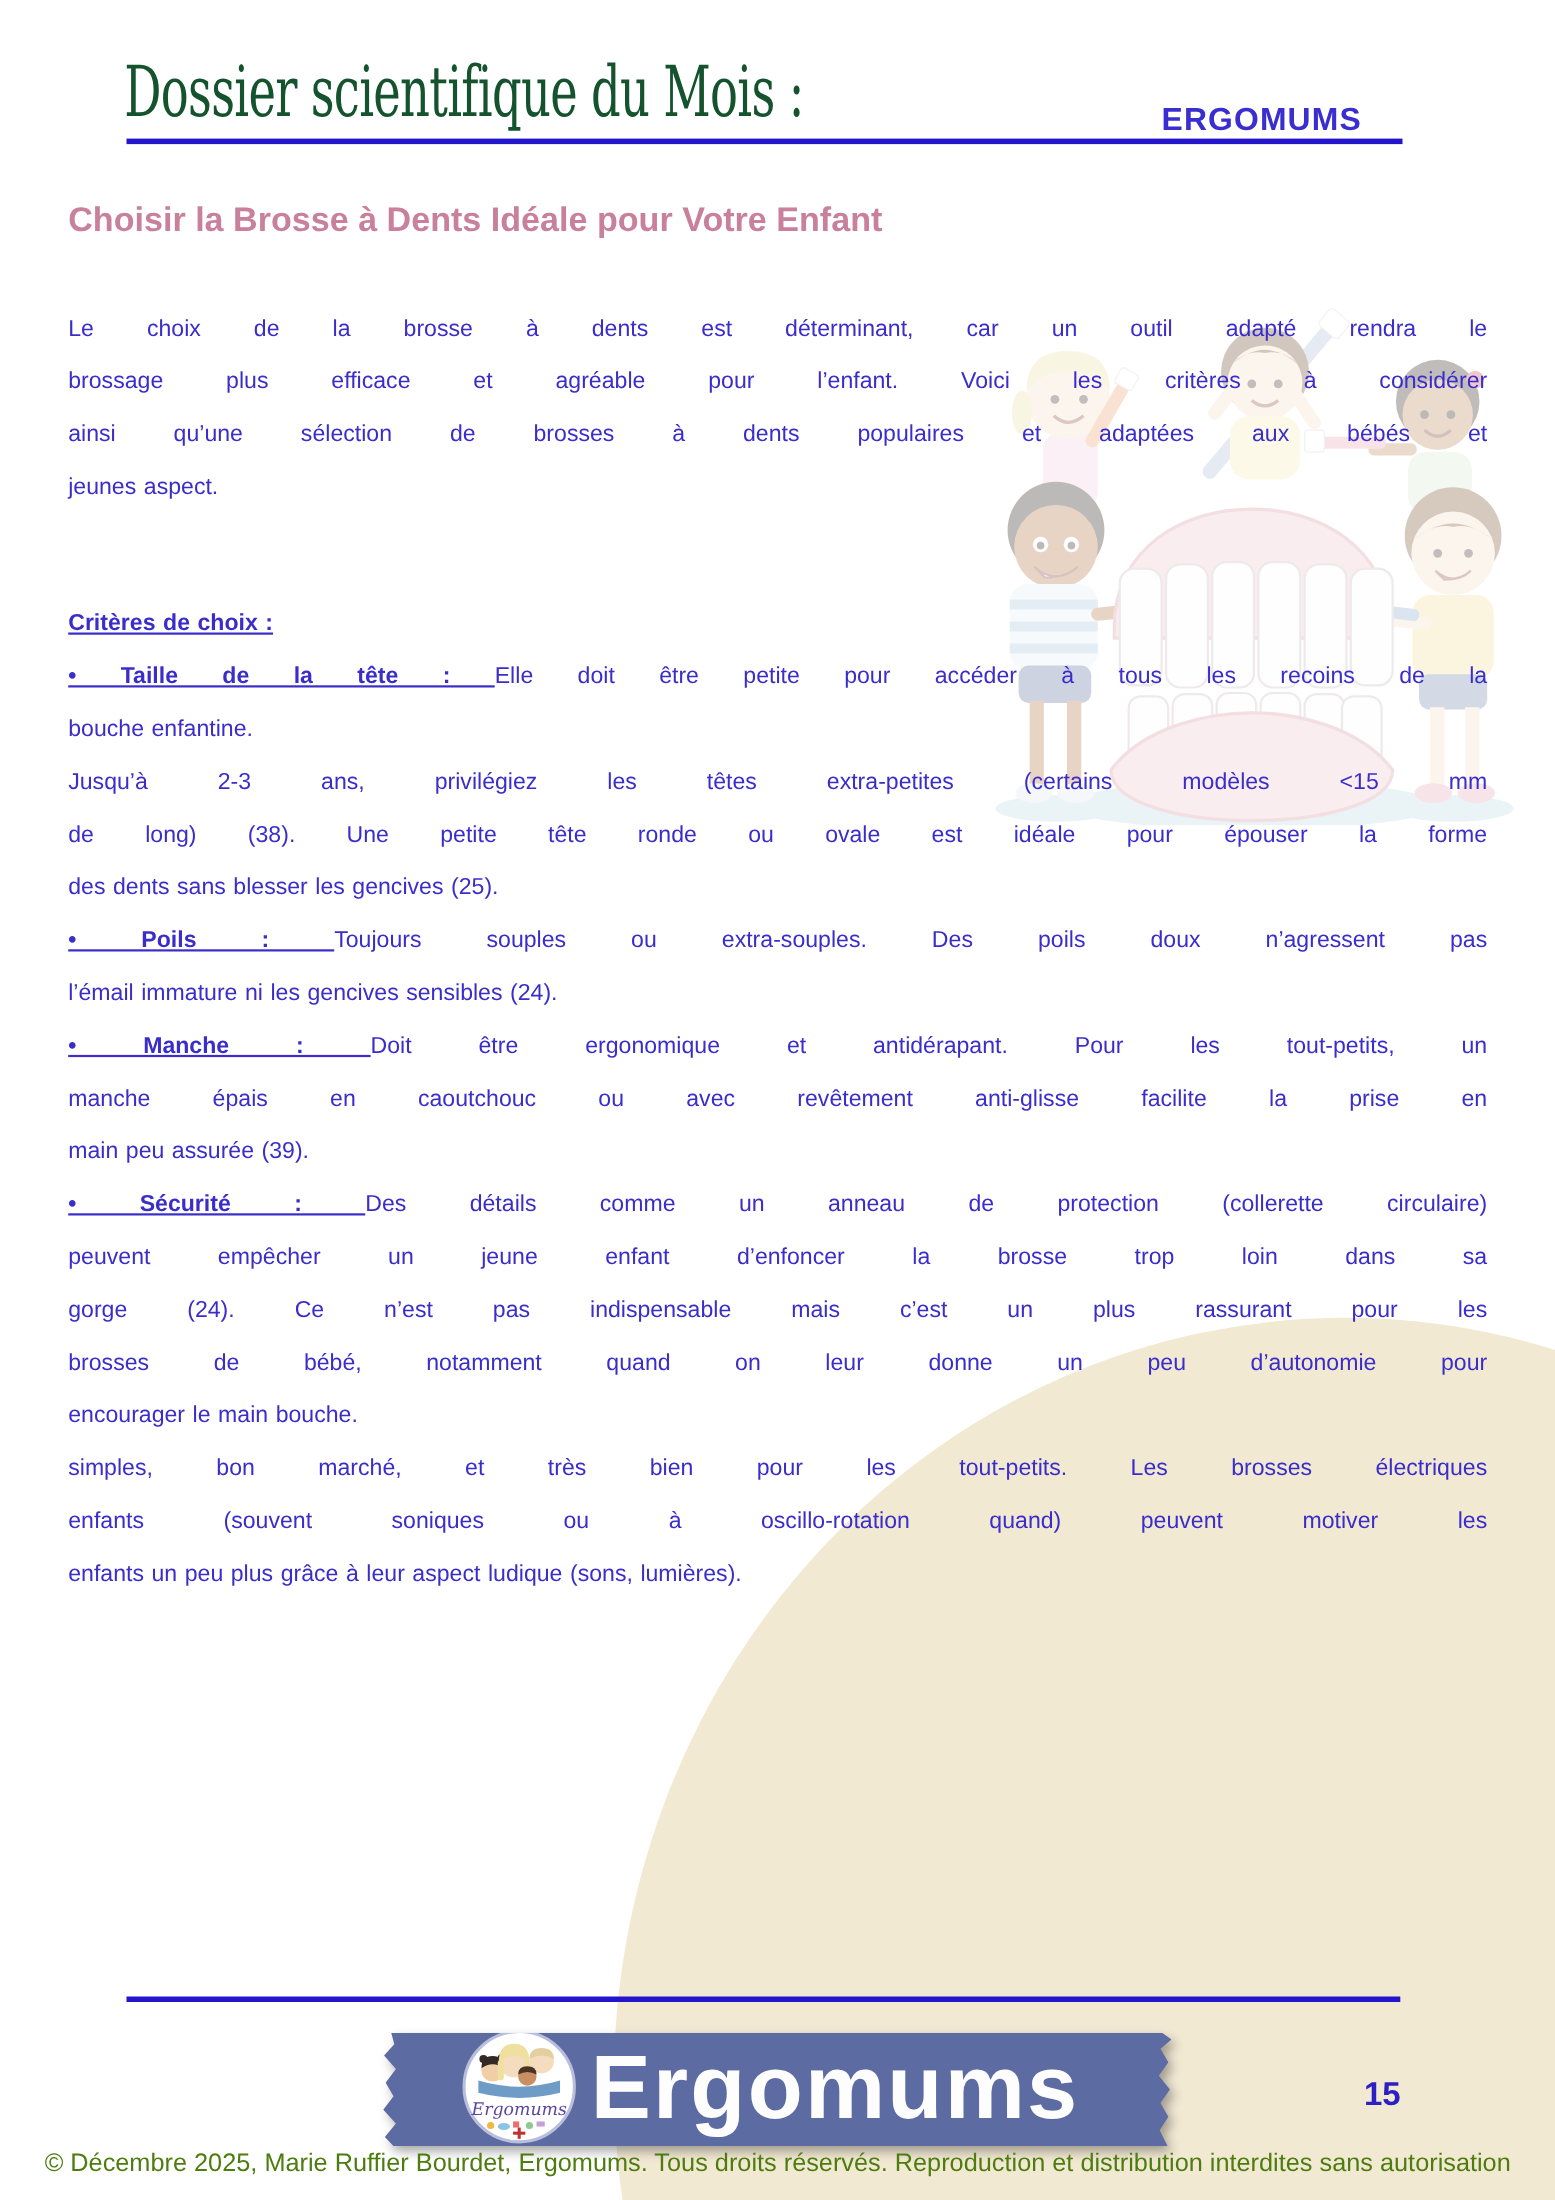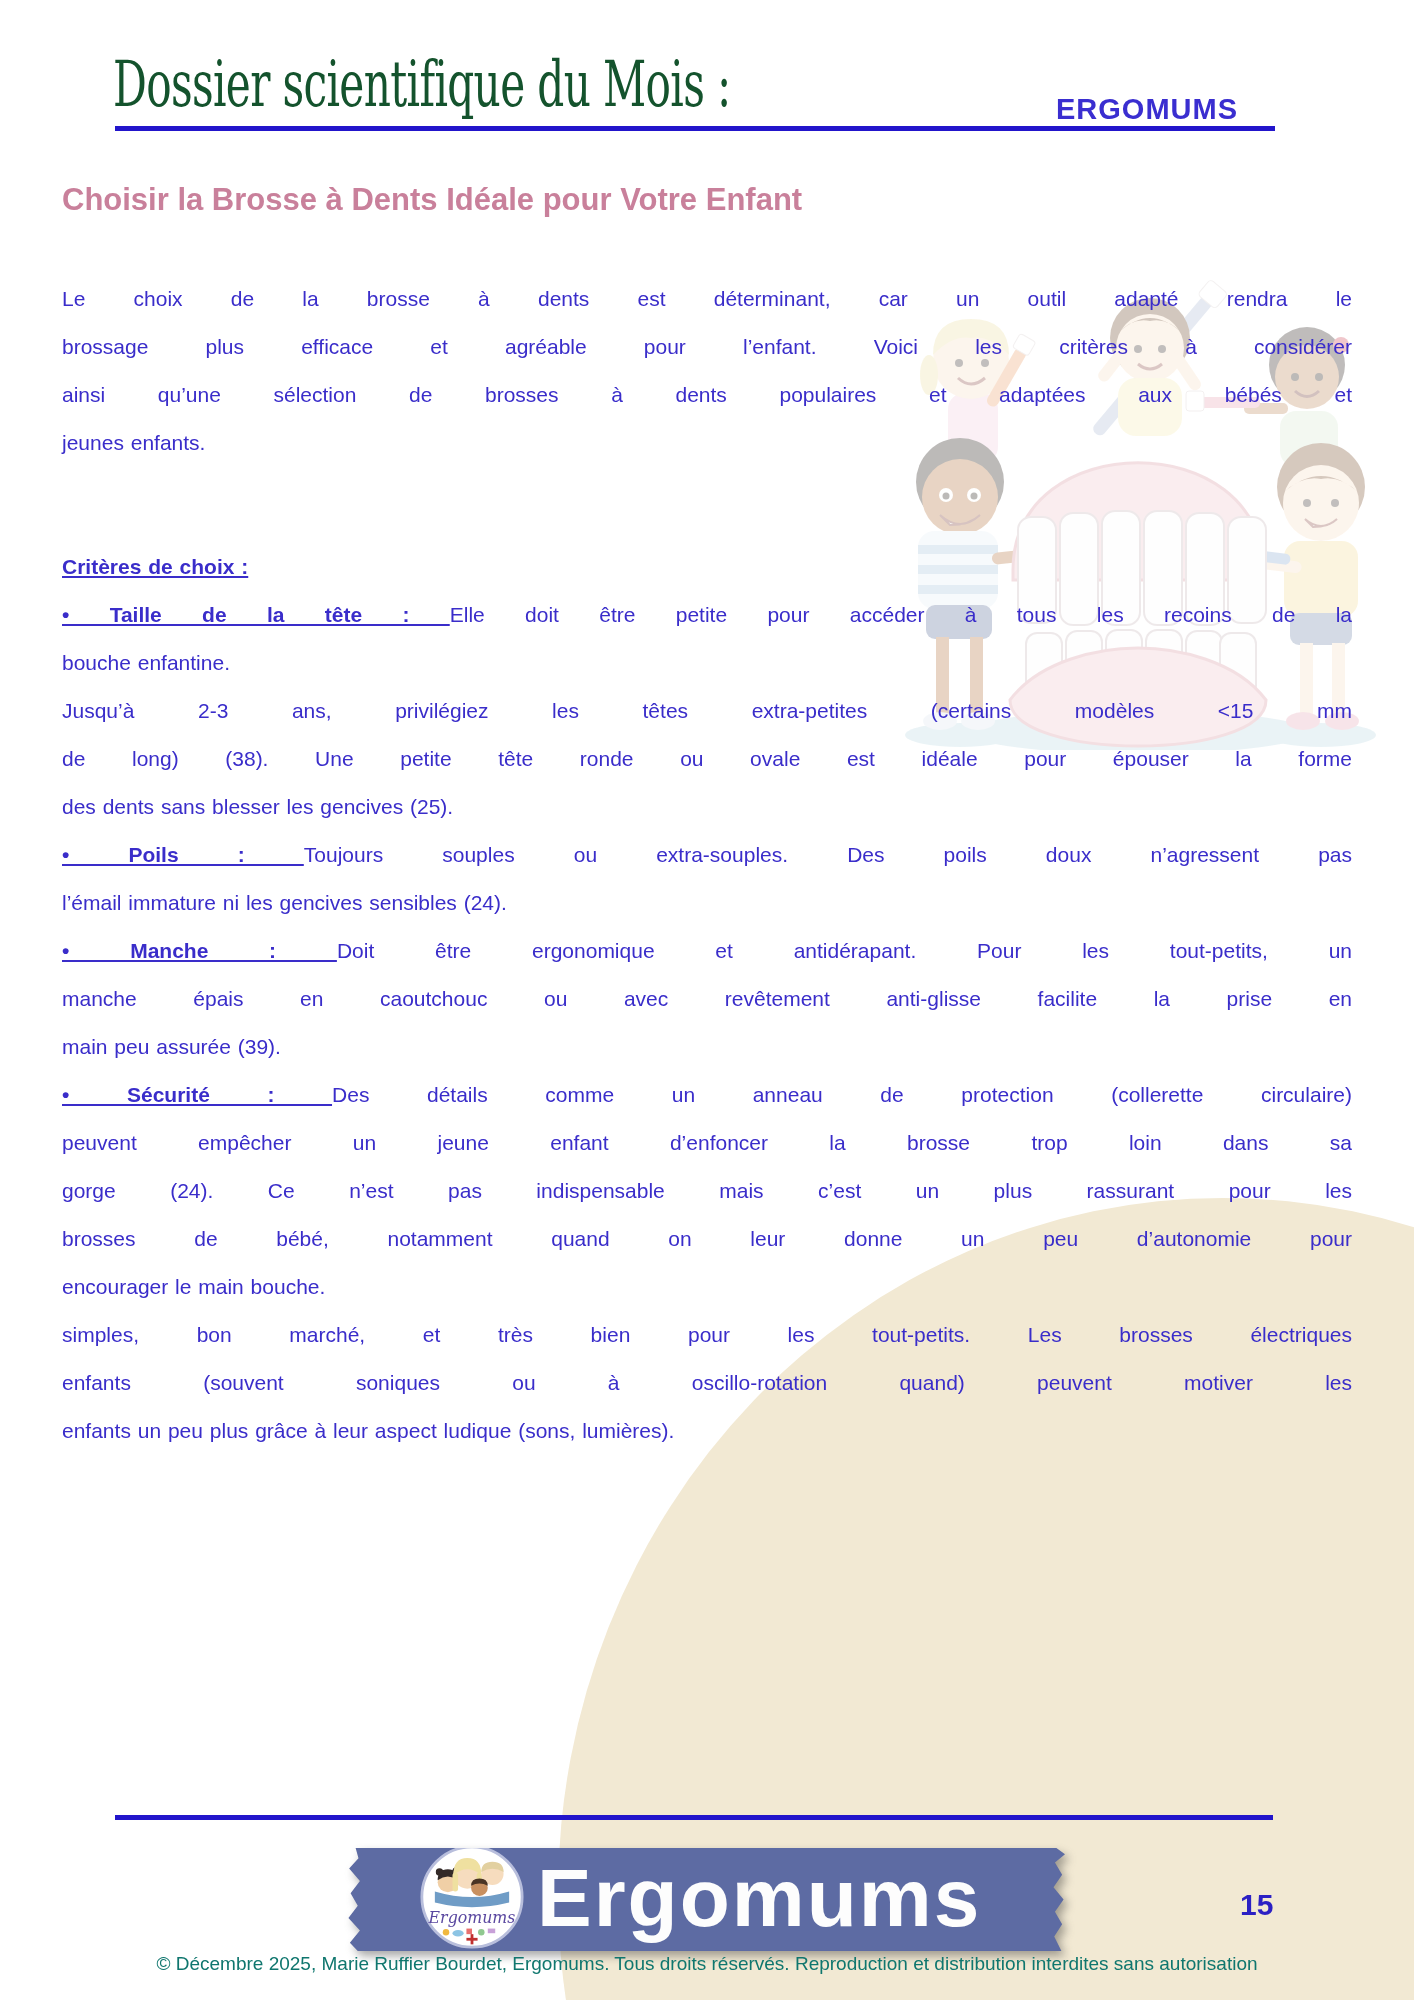--- a/index.html
+++ b/index.html
@@ -48,21 +48,21 @@
     clip-path:polygon(1.2% 0%, 98.8% 0%, 100% 6%, 98.6% 14%, 99.6% 26%, 98.4% 38%, 99.8% 50%, 98.6% 62%, 99.6% 74%, 98.5% 86%, 99.5% 100%, 1.5% 100%, 0.4% 92%, 1.8% 80%, 0.2% 68%, 1.5% 56%, 0.5% 44%, 1.8% 32%, 0.3% 20%, 1.6% 10%);
   }
   .logo-circle { position:absolute; left:73px; top:-3px; width:104px; height:104px; }
   .banner-text {
     position:absolute; left:190px; top:0; height:103px; line-height:100px;
     font-size:82px; font-weight:bold; letter-spacing:2px; color:#fdfdfd; white-space:nowrap;
   }
   .page-number { position:absolute; left:1240px; top:1888px; z-index:3; font-size:30px; font-weight:bold; color:#2c20c4; }
   .copyright {
     position:absolute; left:0; right:0; top:1953px; z-index:3; text-align:center;
-    font-size:19px; color:#0f766e; white-space:nowrap;
+    font-size:23px; color:#4d7c0f; white-space:nowrap;
   }
 </style>
 </head>
 <body>
 
 <div class="page" data-name="document-page">
 
   <div class="beige-blob" data-name="beige-decoration-circle"></div>
 
   <svg class="kids-illustration" data-name="children-brushing-teeth-illustration" viewBox="0 0 734 515">
@@ -185,21 +185,21 @@
   <div class="brand" data-name="brand-name">ERGOMUMS</div>
   <div class="header-rule" data-name="header-divider"></div>
 
   <main class="article" data-name="article-body">
     <h1 class="pink-heading" data-name="article-heading">Choisir la Brosse à Dents Idéale pour Votre Enfant</h1>
     <div id="blocks" data-name="article-blocks">
         <div class="block" data-name="intro">
           <div class="line" data-name="text-line"><span>Le choix de la brosse à dents est déterminant, car un outil adapté rendra le</span></div>
           <div class="line" data-name="text-line"><span>brossage plus efficace et agréable pour l’enfant. Voici les critères à considérer</span></div>
           <div class="line" data-name="text-line"><span>ainsi qu’une sélection de brosses à dents populaires et adaptées aux bébés et</span></div>
-          <div class="line last" data-name="text-line"><span>jeunes enfants.</span></div>
+          <div class="line last" data-name="text-line"><span>jeunes aspect.</span></div>
         </div>
         <div class="block" data-name="criteres-heading">
           <div class="line last" data-name="text-line"><span class="bold">Critères de choix :</span></div>
         </div>
         <div class="block" data-name="bullet-taille">
           <div class="line" data-name="text-line"><span class="bold">• Taille de la tête : </span><span>Elle doit être petite pour accéder à tous les recoins de la</span></div>
           <div class="line last" data-name="text-line"><span>bouche enfantine.</span></div>
         </div>
         <div class="block" data-name="para-jusqua">
           <div class="line" data-name="text-line"><span>Jusqu’à 2-3 ans, privilégiez les têtes extra-petites (certains modèles &lt;15 mm</span></div>

